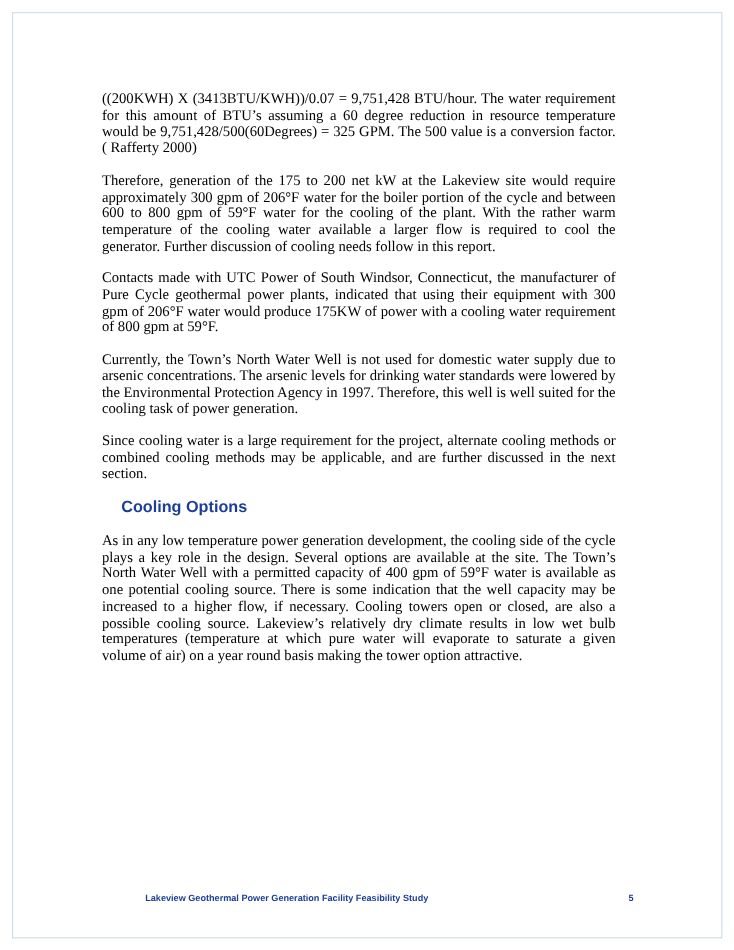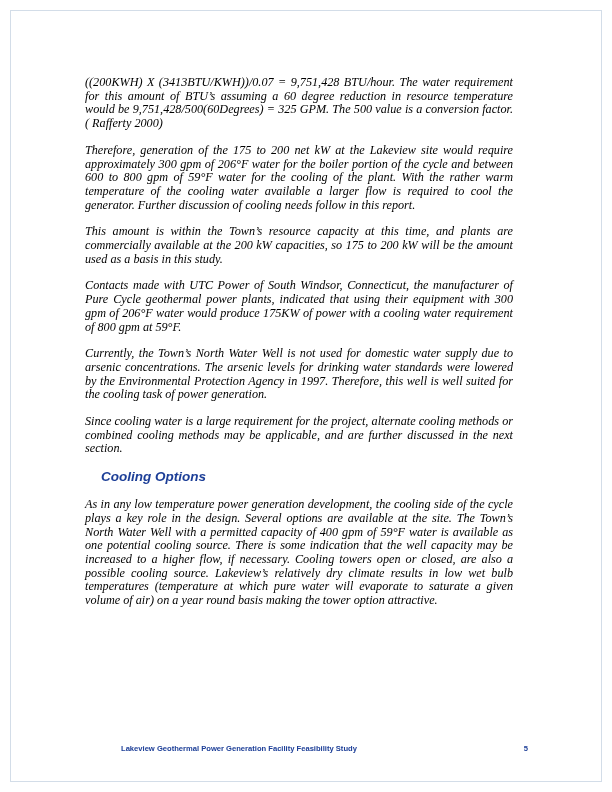--- a/index.html
+++ b/index.html
@@ -23,21 +23,20 @@
     right: 10px;
     bottom: 10px;
     border: 1px solid #d3dde8;
     pointer-events: none;
   }
   .content {
     position: absolute;
     left: 85px;
     right: 99px;
     top: 76px;
-    font-style: italic;
   }
   .content p {
     margin: 0 0 13px 0;
     font-size: 12.2px;
     line-height: 13.7px;
     text-align: justify;
   }
   .content h2 {
     margin: 6px 0 14px 16px;
     font-family: "Liberation Sans", sans-serif;
@@ -62,21 +61,20 @@
 </style>
 </head>
 <body>
 
 <div class="page">
   <div class="page-frame"></div>
 
   <div class="content">
     <p>((200KWH) X (3413BTU/KWH))/0.07 = 9,751,428 BTU/hour.   The water requirement for this amount of BTU’s assuming a 60 degree reduction in resource temperature would be   9,751,428/500(60Degrees) = 325 GPM. The 500 value is a conversion factor. ( Rafferty 2000)</p>
     <p>Therefore, generation of the 175 to 200 net kW at the Lakeview site would require approximately 300 gpm of 206°F water for the boiler portion of the cycle and between 600 to 800 gpm of 59°F water for the cooling of the plant. With the rather warm temperature of the cooling water available a larger flow is required to cool the generator. Further discussion of cooling needs follow in this report.</p>
-    <p>This amount is within the Town’s resource capacity at this time, and plants are commercially available at the 200 kW capacities, so 175 to 200 kW will be the amount used as a basis in this study.</p>
     <p>Contacts made with UTC Power of South Windsor, Connecticut, the manufacturer of Pure Cycle geothermal power plants, indicated that using their equipment with 300 gpm of 206°F water would produce 175KW of power with a cooling water requirement of 800 gpm at 59°F.</p>
     <p>Currently, the Town’s North Water Well is not used for domestic water supply due to arsenic concentrations.  The arsenic levels for drinking water standards were lowered by the Environmental Protection Agency in 1997.  Therefore, this well is well suited for the cooling task of power generation.</p>
     <p>Since cooling water is a large requirement for the project, alternate cooling methods or combined cooling methods may be applicable, and are further discussed in the next section.</p>
 
     <h2>Cooling Options</h2>
 
     <p>As in any low temperature power generation development, the cooling side of the cycle plays a key role in the design.  Several options are available at the site.  The Town’s North Water Well with a permitted capacity of 400 gpm of 59°F water is available as one potential cooling source.  There is some indication that the well capacity may be increased to a higher flow, if necessary.  Cooling towers open or closed, are also a possible cooling source.  Lakeview’s relatively dry climate results in low wet bulb temperatures (temperature at which pure water will evaporate to saturate a given volume of air) on a year round basis making the tower option attractive.</p>
   </div>
 
   <div class="footer">

